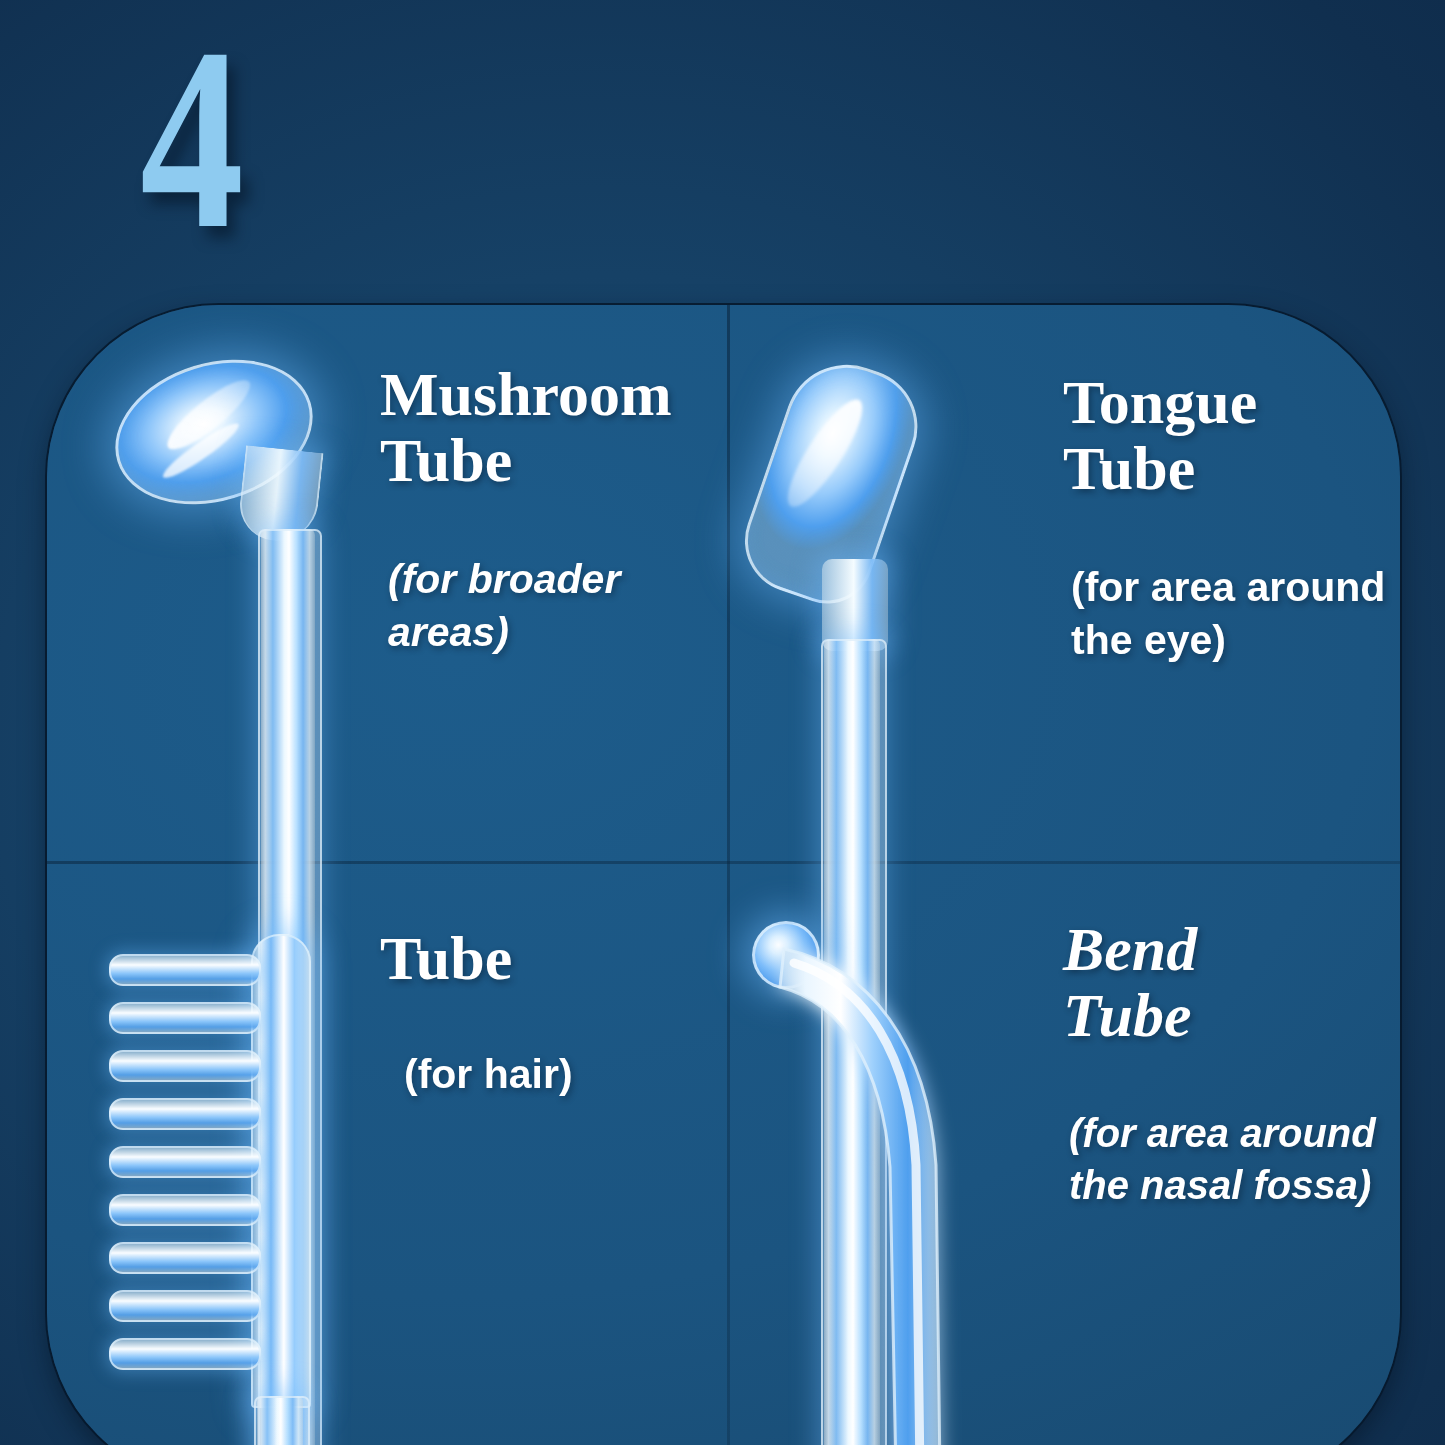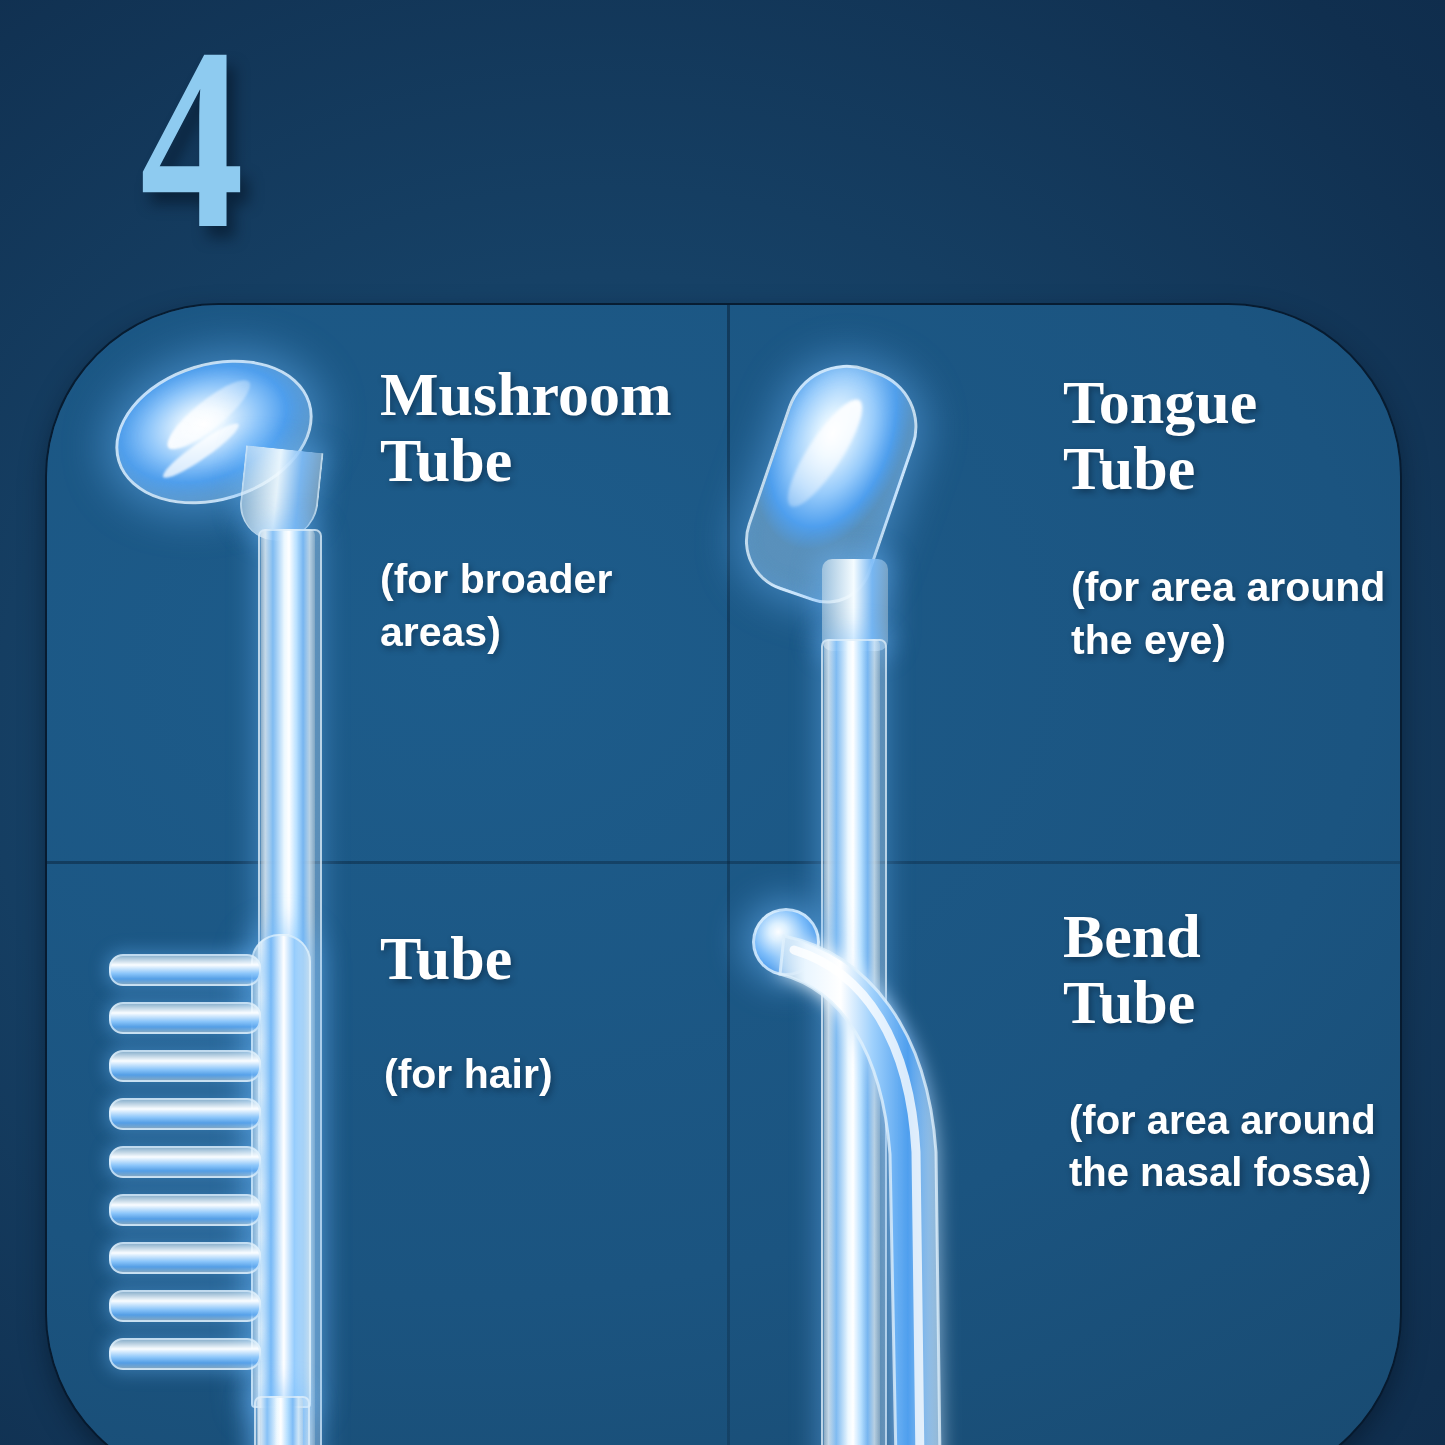--- a/index.html
+++ b/index.html
@@ -34,36 +34,36 @@
       radial-gradient(150% 120% at 30% 30%, #1d5c8b 0%, #1b5480 45%, #18496f 78%, #153f62 100%);
     box-shadow:0 0 0 2px rgba(6,24,42,.85), 0 10px 26px rgba(3,14,28,.5);
     overflow:hidden;
   }
   .divider-v{position:absolute;left:680px;top:0;width:3px;height:1180px;
     background:linear-gradient(to bottom,rgba(9,34,57,.55),rgba(9,34,57,.30));}
   .divider-h{position:absolute;left:0;top:556px;width:1353px;height:3px;
     background:linear-gradient(to right,rgba(9,34,57,.50),rgba(9,34,57,.30));}
   .quad{position:absolute;width:676px;height:556px;}
   .q-tl{left:0;top:0;} .q-tr{left:683px;top:8px;}
-  .q-bl{left:0;top:559px;} .q-br{left:683px;top:549px;}
+  .q-bl{left:0;top:559px;} .q-br{left:683px;top:562px;font-style:italic;}
   
   .txt{position:absolute;}
   .heading{
     font-family:"Liberation Serif",serif;font-weight:700;color:#ffffff;
     font-size:62px;line-height:1.06;white-space:pre-line;
     text-shadow:2px 3px 6px rgba(4,20,38,.45);
   }
   .sub{
     font-family:"Liberation Sans",sans-serif;font-weight:700;color:#ffffff;
     font-size:41px;line-height:1.28;white-space:pre-line;
     text-shadow:2px 3px 6px rgba(4,20,38,.40);
   }
-  .t-tl{left:333px;top:57px;}  .t-tl .sub{margin-top:60px;margin-left:0;}
+  .t-tl{left:333px;top:57px;}  .t-tl .sub{margin-top:60px;margin-left:8px;font-style:italic;}
   .t-tr{left:333px;top:57px;}  .t-tr .sub{margin-top:60px;margin-left:8px;}
-  .t-bl{left:333px;top:62px;}  .t-bl .sub{margin-top:56px;margin-left:4px;}
+  .t-bl{left:333px;top:62px;}  .t-bl .sub{margin-top:56px;margin-left:24px;}
   .t-br{left:333px;top:50px;}  .t-br .sub{margin-top:60px;margin-left:6px;}
   .t-br .sub{font-size:40px;}
   
   .art{position:absolute;}
   
   .stem{
     position:absolute;border-radius:6px;
     background:linear-gradient(to right,
       rgba(190,214,235,.55) 0%, rgba(214,232,246,.85) 8%,
       rgba(120,186,246,.95) 22%, rgba(236,248,255,1) 43%,

